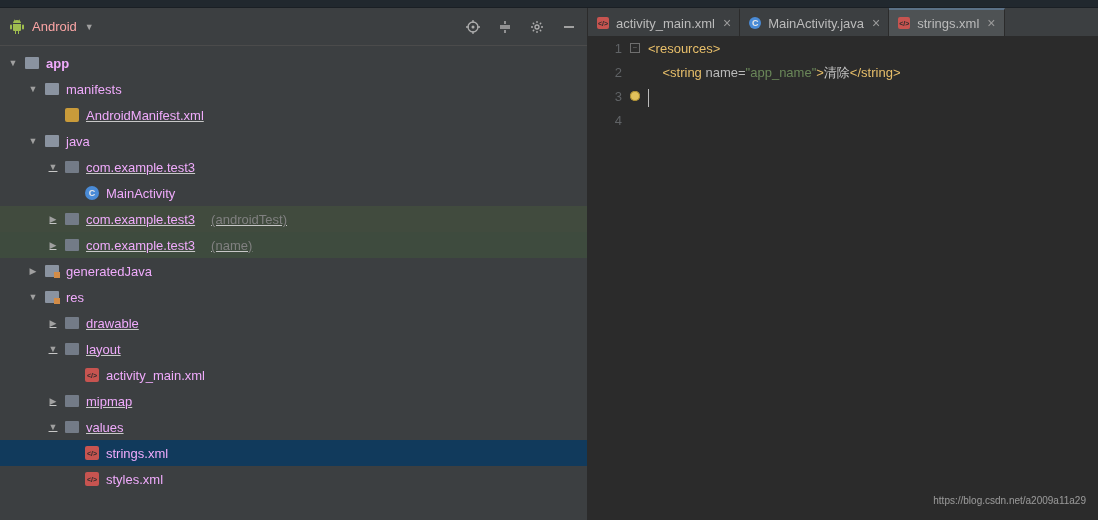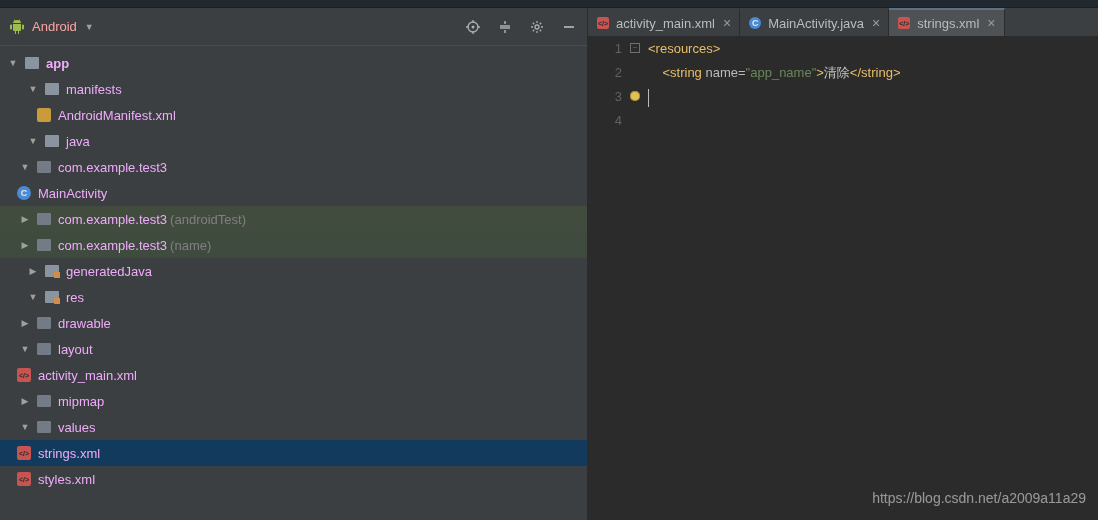--- a/index.html
+++ b/index.html
@@ -15,30 +15,30 @@
 .android-icon svg { display: block; }
 .side-title { color: #fca5a5; font-weight: normal; }
 .caret-down { font-size: 9px; color: #a0a0a0; }
 .icon-btn { width: 16px; height: 16px; display: flex; align-items: center; justify-content: center; color: #adadad; }
 .tree { flex: 1; overflow: hidden; padding-top: 4px; }
 .tree-row { display: flex; align-items: center; height: 26px; color: #c7c7c7; white-space: nowrap; }
 .tree-row .arrow { width: 10px; text-align: center; font-size: 9px; color: #a0a0a0; margin-right: 6px; display: inline-block; }
 .tree-row .arrow.blank { visibility: hidden; }
 .tree-row .ico { width: 16px; height: 16px; display: inline-flex; align-items: center; justify-content: center; margin-right: 6px; }
 .tree-row .label { color: #f0abfc; }
-.tree-row .suffix { color: #808080; margin-left: 3px; }
+.tree-row .suffix { color: #808080; margin-left: 16px; }
 .tree-row.bold .label { font-weight: bold; }
 .tree-row.selected { background: #113a5c; }
 .tree-row.hl { background: #3e4b3e; }
 .tree-row.alt { background: #414b3e; }
 
 .i0 { padding-left: 8px; }
 .i1 { padding-left: 28px; }
-.i2 { padding-left: 20px; }
-.i3 { }
+.i2 { padding-left: 48px; text-decoration: underline; }
+.i3 { padding-left: 68px; }
 
 .folder-ico { width:14px; height:12px; background:#8a93a0; border-radius:1px; position:relative; }
 .folder-ico.res::after { content:""; position:absolute; right:-1px; bottom:-1px; width:6px; height:6px; background:#d28c47; }
 .folder-ico.pkg { background:#737b87; }
 .xml-ico { width:14px; height:14px; background:#c75450; border-radius:2px; position:relative; }
 .xml-ico::after { content:"</>"; position:absolute; inset:0; display:flex; align-items:center; justify-content:center; font-size:7px; color:#2b2b2b; font-weight:bold; }
 .class-ico { width:14px; height:14px; background:#4a8bd6; border-radius:50%; position:relative; }
 .class-ico::after { content:"C"; position:absolute; inset:0; display:flex; align-items:center; justify-content:center; font-size:9px; color:#e8e8e8; font-weight:bold; }
 .manifest-ico { width:14px; height:14px; background:#c99b3a; border-radius:2px; display:flex; align-items:center; justify-content:center; }
 
@@ -57,21 +57,21 @@
 .fold { position: absolute; width: 10px; height: 10px; border: 1px solid #6f6f6f; color:#6f6f6f; font-size:8px; line-height:8px; text-align:center; background:#2b2b2b; }
 .fold.bulb { border:none; background:#e2c15b; border-radius:50%; box-shadow: 0 0 0 1px #a88a2f inset; }
 .code { flex: 1; padding: 0 16px 0 6px; color: #a9b7c6; position: relative; }
 .code .line { height: 24px; white-space: pre; }
 .tok-tag { color: #e8bf6a; }
 .tok-attr { color: #bababa; }
 .tok-str { color: #6a8759; }
 .tok-br { color: #e8bf6a; }
 .tok-txt { color: #c6c6c6; }
 .cursor { display:inline-block; width:1px; height:18px; background:#bbbbbb; vertical-align:middle; }
-.watermark { position: absolute; right: 12px; bottom: 14px; color: #e0e0e0; opacity: 0.6; font-size: 14px; }
+.watermark { position: absolute; right: 12px; bottom: 14px; color: #e0e0e0; opacity: 0.6; font-size: 10px; }
 </style>
 </head>
 <body>
 
 <div class="root">
   <div class="top-dark"></div>
   <div class="main">
 
     <div class="sidebar">
       <div class="side-header">

